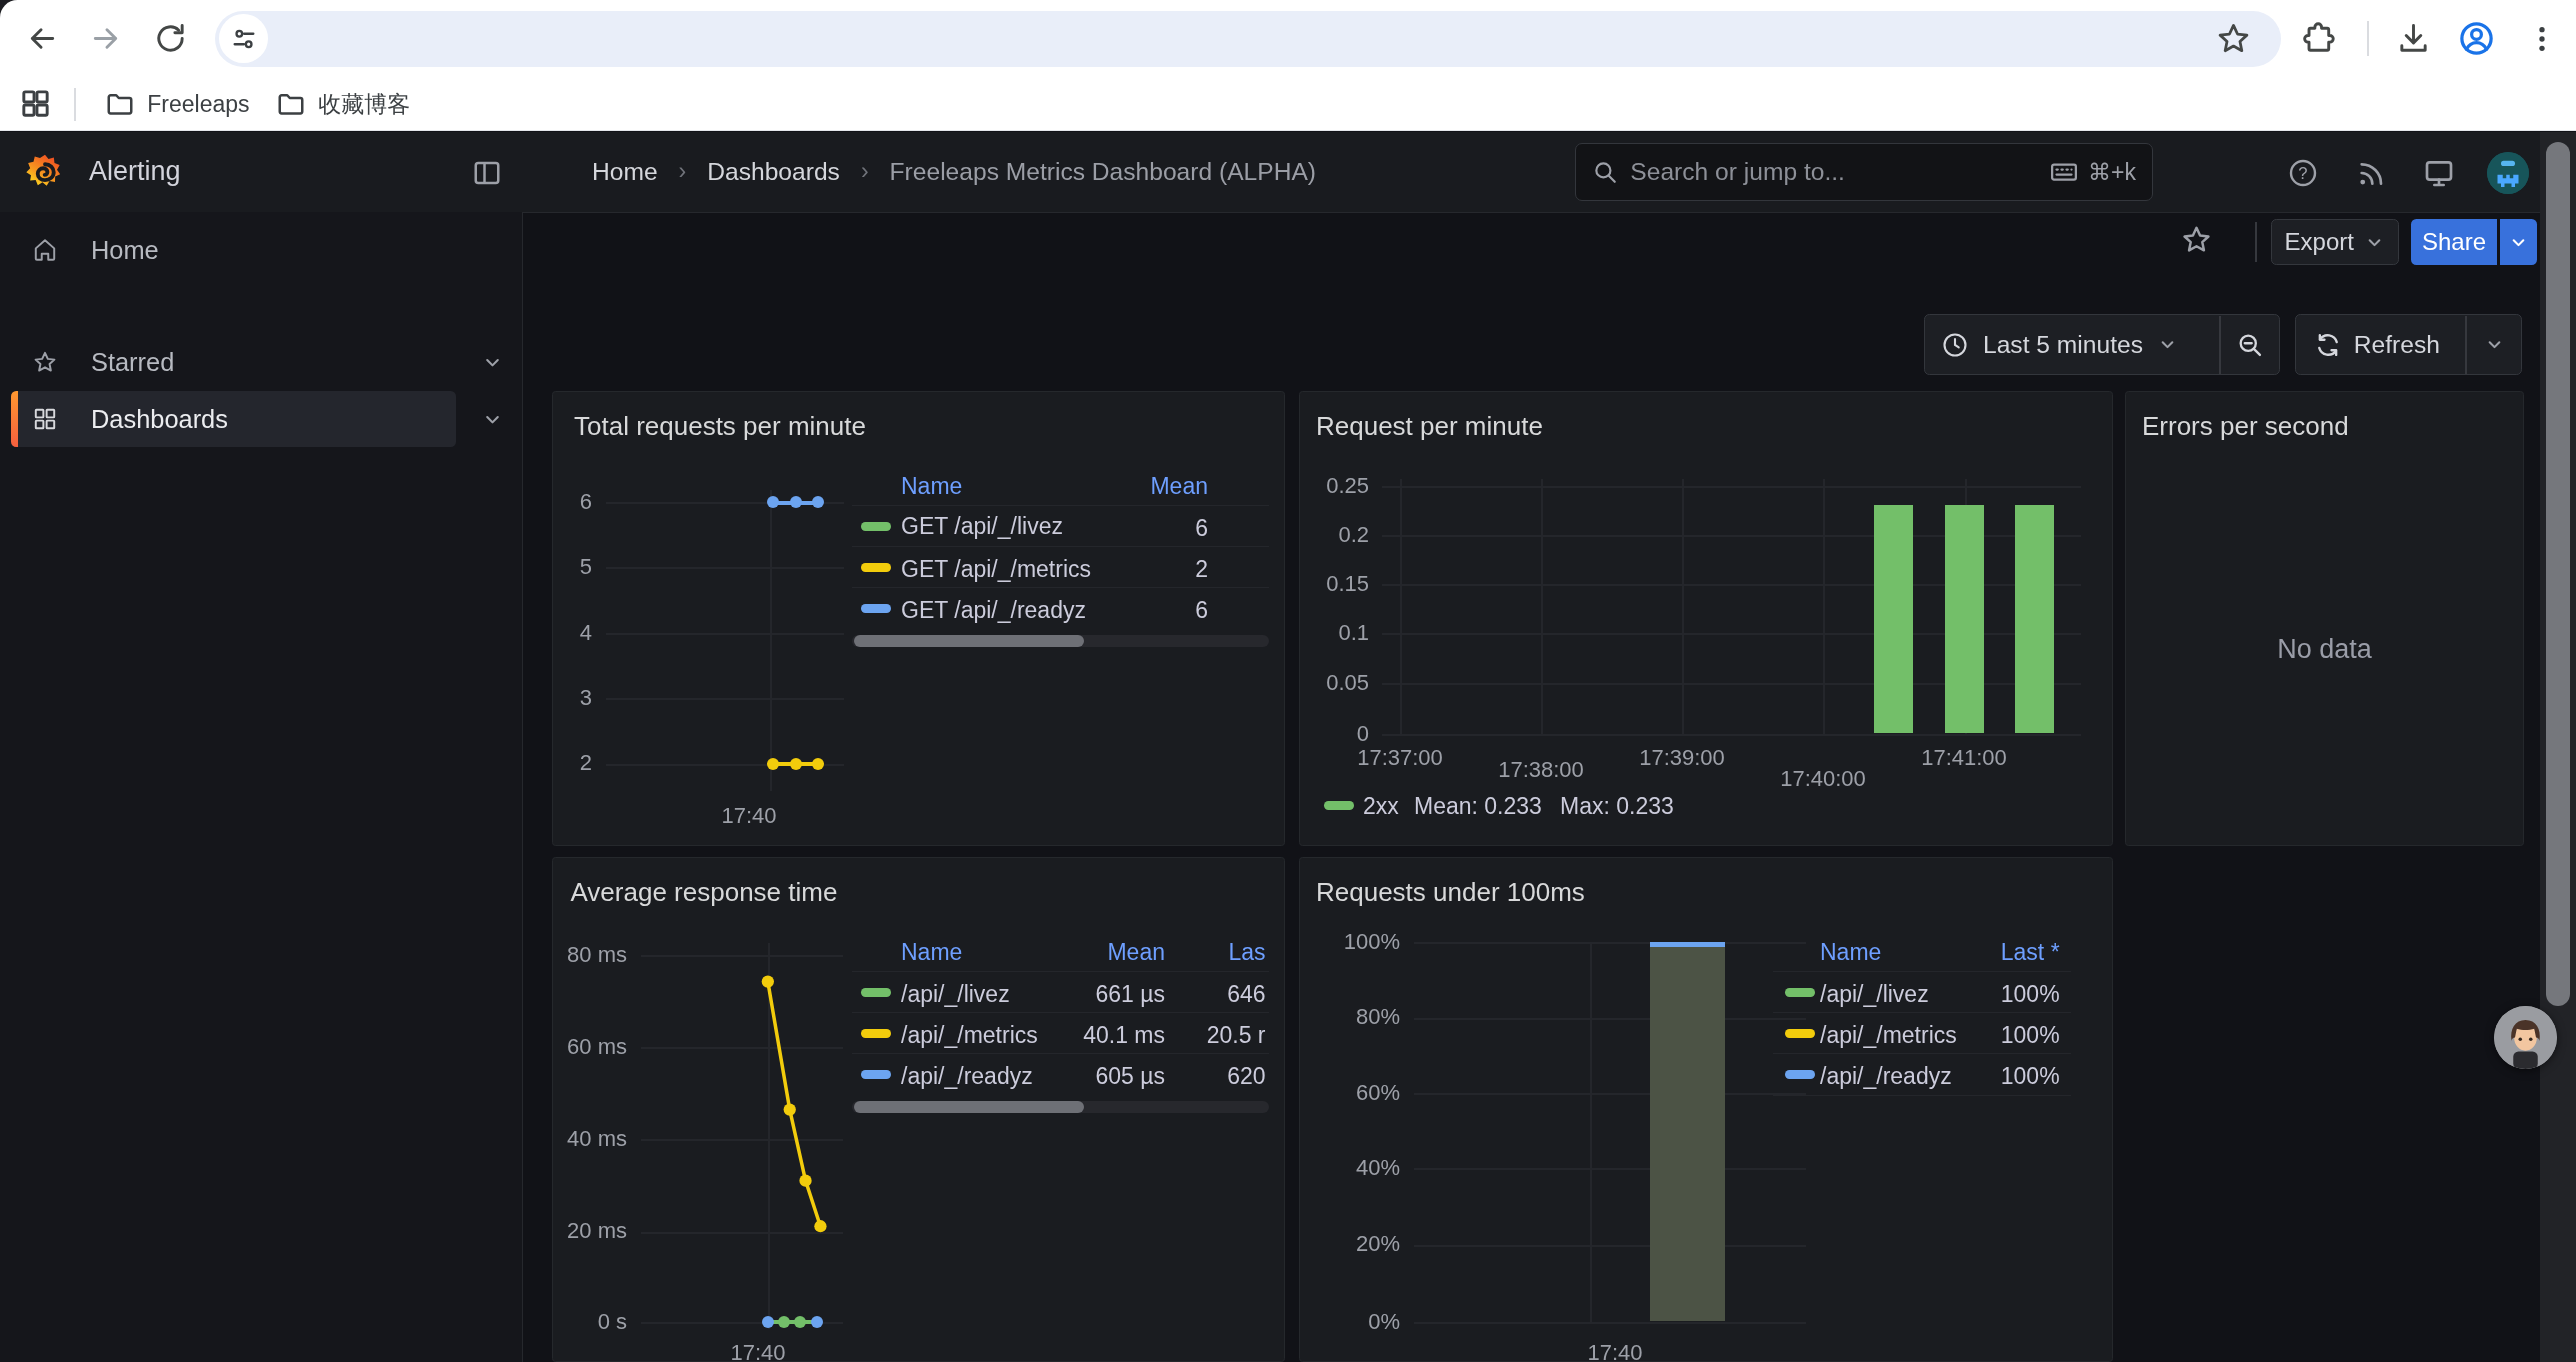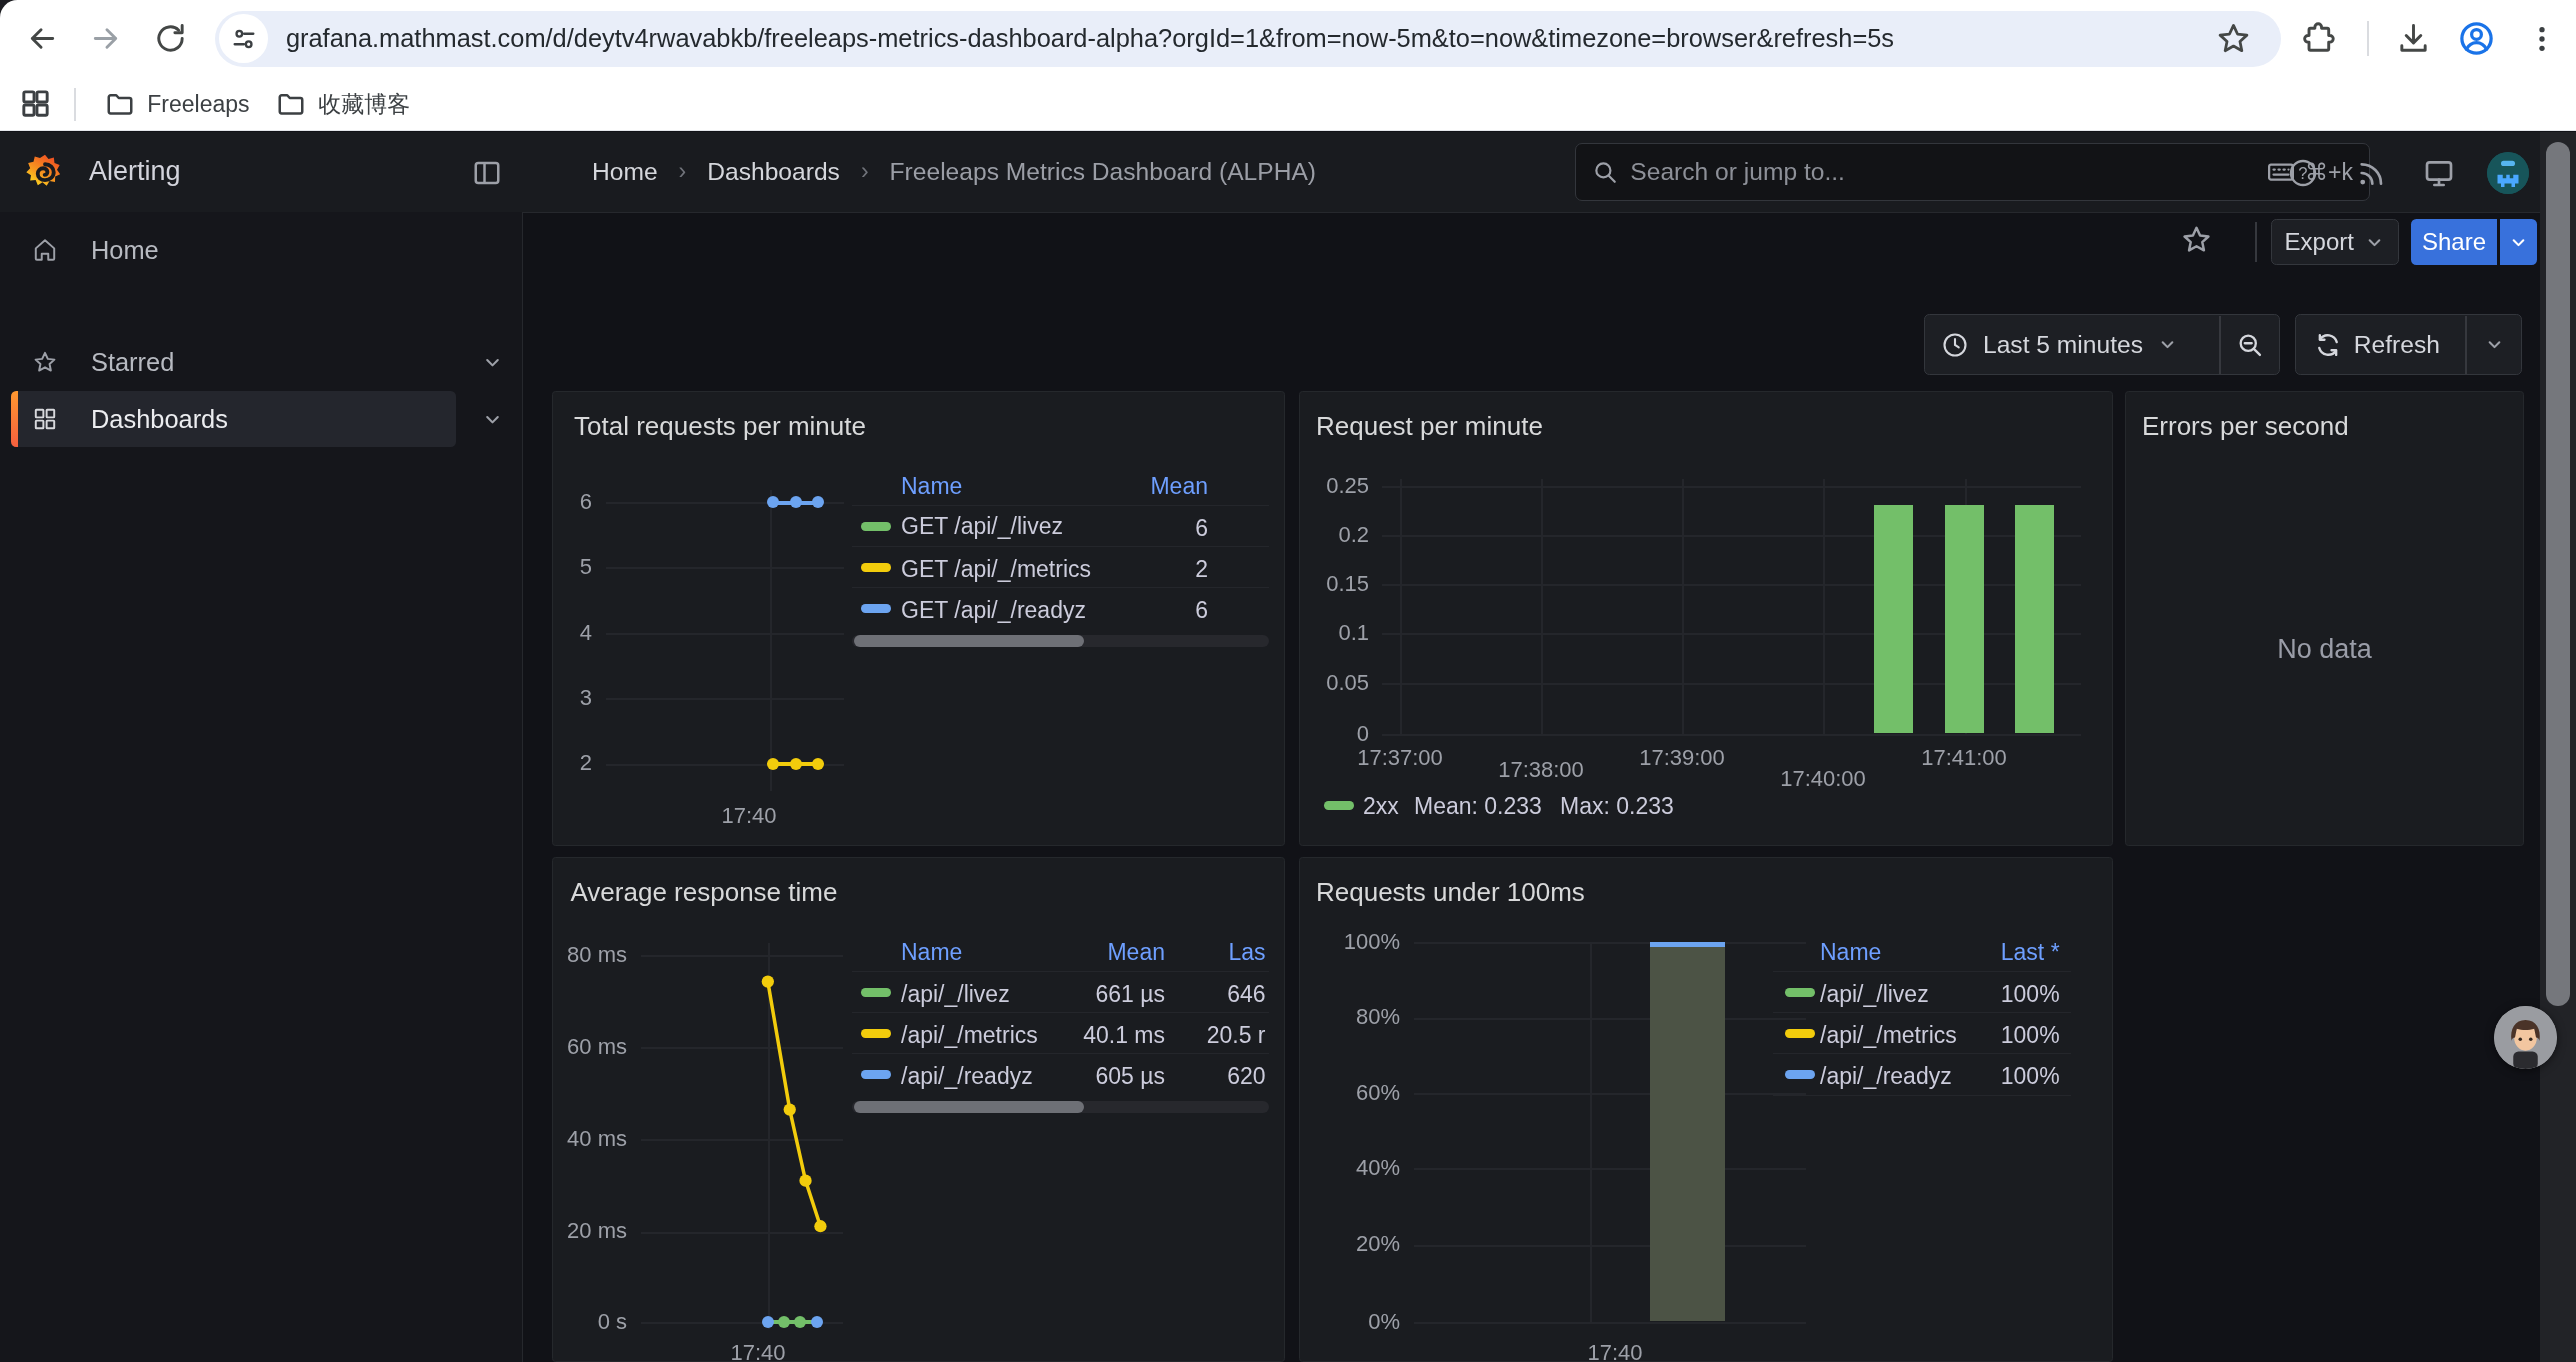--- a/index.html
+++ b/index.html
@@ -20,21 +20,21 @@
   .bookmarks{left:0;top:77px;width:2576px;height:54px;background:#fff;border-bottom:1.8px solid #e4e6ea;box-sizing:border-box;}
   .bm-item{top:84px;height:40px;display:flex;align-items:center;gap:12.3px;color:#3c4043;font-size:23px;}
   .bm-div{left:74px;top:88px;width:1.8px;height:33px;background:#dadce0;}
   .tb-vdiv{left:2367px;top:21px;width:1.8px;height:35px;background:#dadce0;}
 
   
   .gf-nav{left:0;top:132px;width:2540px;height:81px;background:#191b1f;border-bottom:1.8px solid #26282d;box-sizing:border-box;}
   .brand{left:89px;top:156px;font-size:27px;font-weight:500;color:#d3d4dc;}
   .breadcrumb{left:592px;top:132px;height:79px;display:flex;align-items:center;gap:21px;font-size:24.6px;}
   .crumb{color:#d5d7dc;} .crumb-sep{color:#70737a;font-size:23px;} .crumb-last{color:#9b9ea6;}
-  .searchbox{left:1575px;top:143px;width:795px;height:58px;background:#121316;border:1.8px solid #33363c;
+  .searchbox{left:1575px;top:143px;width:578px;height:58px;background:#121316;border:1.8px solid #33363c;
              border-radius:7px;box-sizing:border-box;display:flex;align-items:center;color:#8d9098;}
   .search-ph{font-size:24.6px;margin-left:12.3px;flex:1;}
   .kbd-hint{display:flex;align-items:center;gap:8.8px;margin-right:16px;color:#9da0a8;font-size:23px;}
   .nav-ic{top:157px;width:32px;height:32px;color:#9da0a8;}
   .gf-avatar{left:2487px;top:152px;width:42px;height:42px;border-radius:50%;background:#17555a;overflow:hidden;}
 
   
   .sidebar{left:0;top:212px;width:523px;height:1150px;background:#15161b;border-right:1.8px solid #26282d;box-sizing:border-box;}
   .side-item{position:absolute;left:0;width:523px;height:56px;display:flex;align-items:center;}
   .side-ic{margin-left:32px;width:26px;height:26px;color:#9da0a8;flex:none;}
@@ -107,21 +107,20 @@
   </div>
 
   <div class="abs omnibox">
     <div class="tune-circle">
       <svg width="28" height="28" viewBox="0 0 24 24" fill="none" stroke="#3c4043" stroke-width="2" stroke-linecap="round">
           <circle cx="8" cy="7.5" r="2.4"></circle>
           <path d="M12 7.5h8M4 16.5h8"></path>
           <circle cx="16" cy="16.5" r="2.4"></circle>
         </svg>
     </div>
-    <div class="url-text">grafana.mathmast.com/d/deytv4rwavabkb/freeleaps-metrics-dashboard-alpha?orgId=1&amp;from=now-5m&amp;to=now&amp;timezone=browser&amp;refresh=5s</div>
   </div>
   <div class="abs" style="left:2215px;top:20px;color:#444746;">
     <svg width="37" height="37" viewBox="0 0 24 24" fill="none" stroke="currentColor" stroke-width="1.8" stroke-linejoin="round">
         <path d="M12 3.5l2.6 5.6 6.1.7-4.5 4.1 1.2 6-5.4-3-5.4 3 1.2-6-4.5-4.1 6.1-.7z"></path>
       </svg>
   </div>
   <div class="abs tb-icon" style="left:2299px;">
     <svg width="35" height="35" viewBox="0 0 24 24" fill="none" stroke="#444746" stroke-width="2" stroke-linejoin="round">
         <path d="M9.5 4.2a2.3 2.3 0 0 1 4.6 0V5h3.9a1 1 0 0 1 1 1v3.9h.8a2.3 2.3 0 0 1 0 4.6h-.8V19a1 1 0 0 1-1 1H6.5a1 1 0 0 1-1-1v-4.5h-.7a2.3 2.3 0 0 1 0-4.6h.7V6a1 1 0 0 1 1-1h3z"></path>
       </svg>

